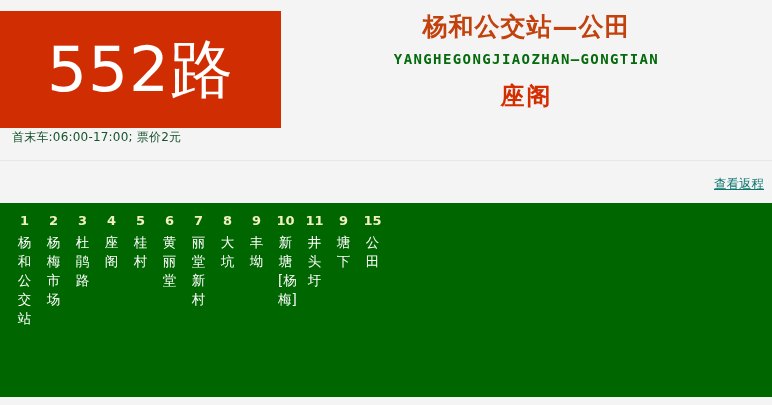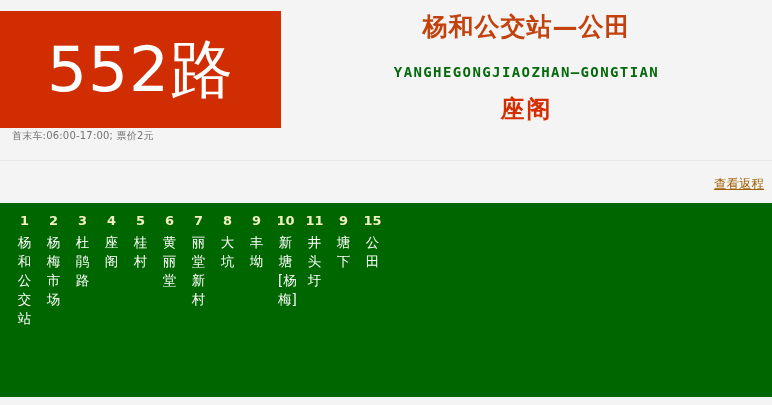--- a/index.html
+++ b/index.html
@@ -43,22 +43,22 @@
     font-weight: normal;
     letter-spacing: 1px;
     font-family: "DejaVu Sans", "Liberation Sans", sans-serif;
     white-space: nowrap;
   }
 
   #service-info {
     position: absolute;
     left: 12px;
     top: 129px;
-    font-size: 10px;
-    color: #737373;
+    font-size: 12px;
+    color: #14532d;
     white-space: nowrap;
     letter-spacing: 0.2px;
   }
 
   #title-block {
     position: absolute;
     left: 281px;
     top: 0;
     width: 491px;
     height: 160px;
@@ -67,21 +67,21 @@
   #route-title {
     margin-top: 10px;
     font-size: 25px;
     color: #c2410c;
     font-weight: bold;
     letter-spacing: 1px;
     line-height: 34px;
     white-space: nowrap;
   }
   #route-title-pinyin {
-    margin-top: 20px;
+    margin-top: 7px;
     font-size: 14px;
     color: #046A0B;
     font-weight: bold;
     letter-spacing: 1.4px;
     font-family: "DejaVu Sans Mono", "Liberation Mono", monospace;
     white-space: nowrap;
   }
   #route-subtitle {
     margin-top: 13px;
     font-size: 24px;
@@ -106,21 +106,21 @@
     top: 161px;
     width: 772px;
     height: 42px;
     background: #f4f4f4;
   }
   #return-trip-link {
     position: absolute;
     right: 8px;
     top: 15px;
     font-size: 12.5px;
-    color: #a16207;
+    color: #0f766e;
     text-decoration: underline;
     cursor: pointer;
     white-space: nowrap;
   }
 
   
   #stops-band {
     position: absolute;
     left: 0;
     top: 203px;

